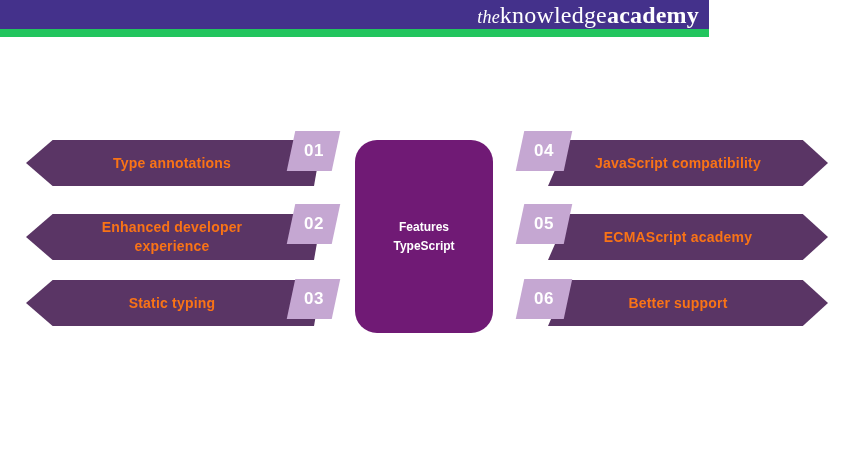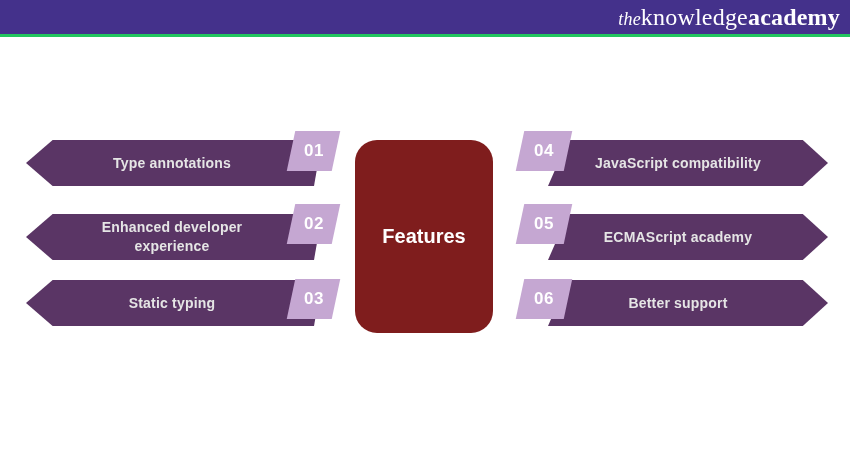--- a/index.html
+++ b/index.html
@@ -8,56 +8,56 @@
     position: relative;
     width: 850px; height: 450px;
     background: #ffffff;
     font-family: "Liberation Sans", "DejaVu Sans", sans-serif;
     overflow: hidden;
   }
 
   
   .header {
     position: absolute; top: 0; left: 0;
-    width: 850px; height: 37px;
+    width: 709px; height: 37px;
     background: #44318B;
-    border-bottom: 3px solid #22c55e;
+    border-bottom: 8px solid #22c55e;
   }
   .logo {
     position: absolute; right: 10px; top: 50%;
     transform: translateY(-50%);
     color: #ffffff;
     font-family: "Liberation Serif", "DejaVu Serif", serif;
     font-size: 24px;
     letter-spacing: 0.2px;
     white-space: nowrap;
   }
   .logo .the { font-style: italic; font-size: 18px; font-weight: 400; }
   .logo .knowledge { font-weight: 400; }
   .logo .academy { font-weight: 700; }
 
   
   .center-card {
     position: absolute; left: 355px; top: 140px;
     width: 138px; height: 193px;
-    background: #7f1d1d;
+    background: #701a75;
     border-radius: 22px;
     display: flex; flex-direction: column;
     align-items: center; justify-content: center;
     color: #ffffff;
-    font-size: 20px; font-weight: 700;
+    font-size: 12px; font-weight: 700;
     line-height: 1.55; text-align: center;
   }
 
   
   .arrow {
     position: absolute;
     height: 46px;
     background: #5A3565;
-    color: #e5e5e5;
+    color: #f97316;
     display: flex; align-items: center; justify-content: center;
     font-size: 14px; font-weight: 600;
     letter-spacing: 0.2px;
     text-align: center;
     line-height: 1.35;
   }
   .arrow.left {
     left: 26px; width: 296px;
     clip-path: polygon(0 50%, 9% 0, 100% 0, 97.3% 100%, 9% 100%);
     padding-left: 32px; padding-right: 36px;
@@ -98,20 +98,21 @@
 <body>
 
 <div class="header">
   <div class="logo">
     <span class="the">the</span><span class="knowledge">knowledge</span><span class="academy">academy</span>
   </div>
 </div>
 
 <div class="center-card">
   <span>Features</span>
+  <span>TypeScript</span>
 </div>
 
 <div class="row1">
   <div class="arrow left">
     <span class="label">Type annotations</span>
   </div>
   <div class="badge left-side">
     <span class="num">01</span>
   </div>
 </div>

